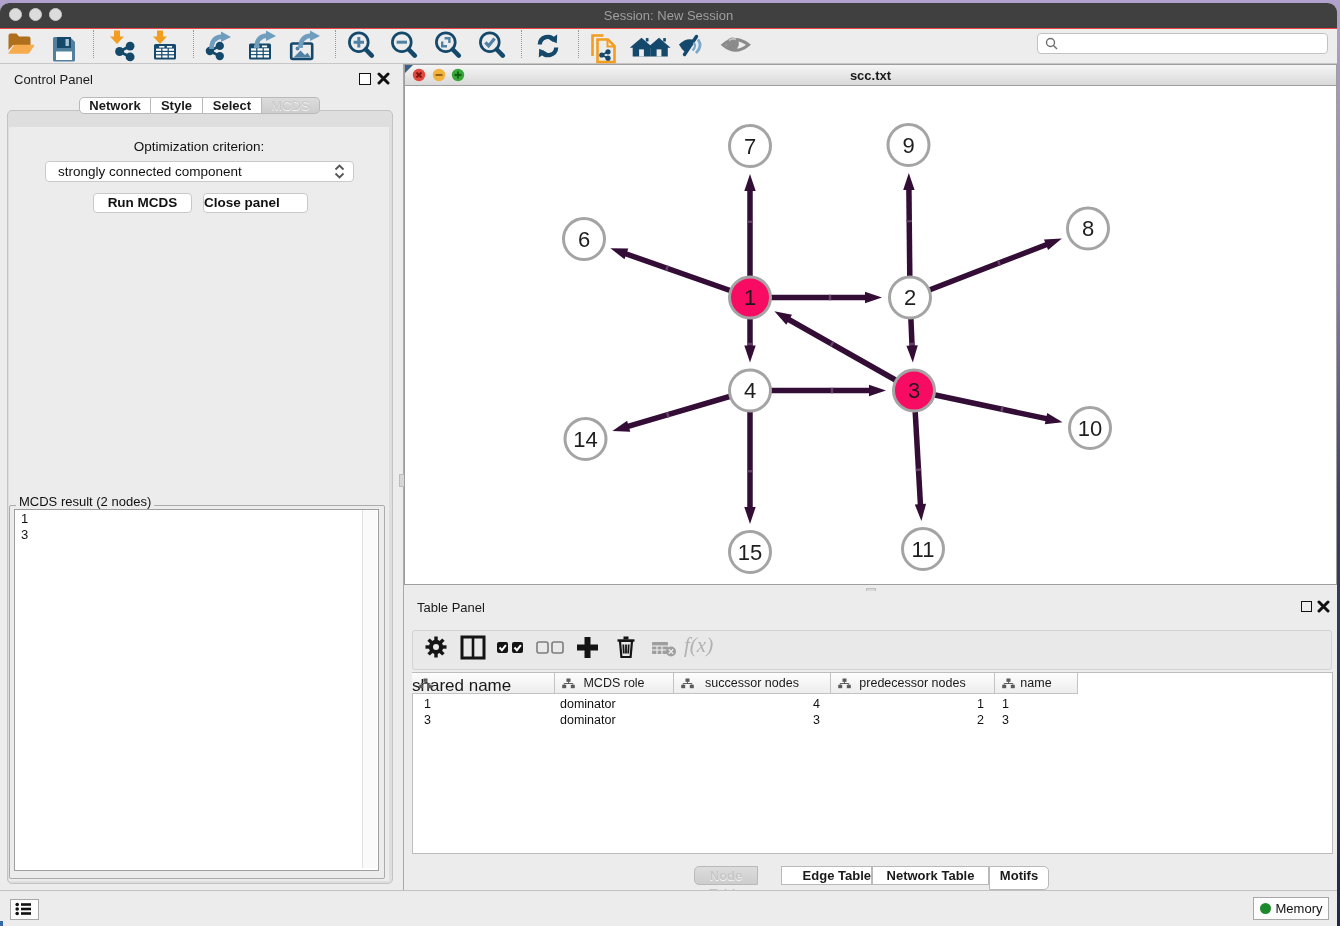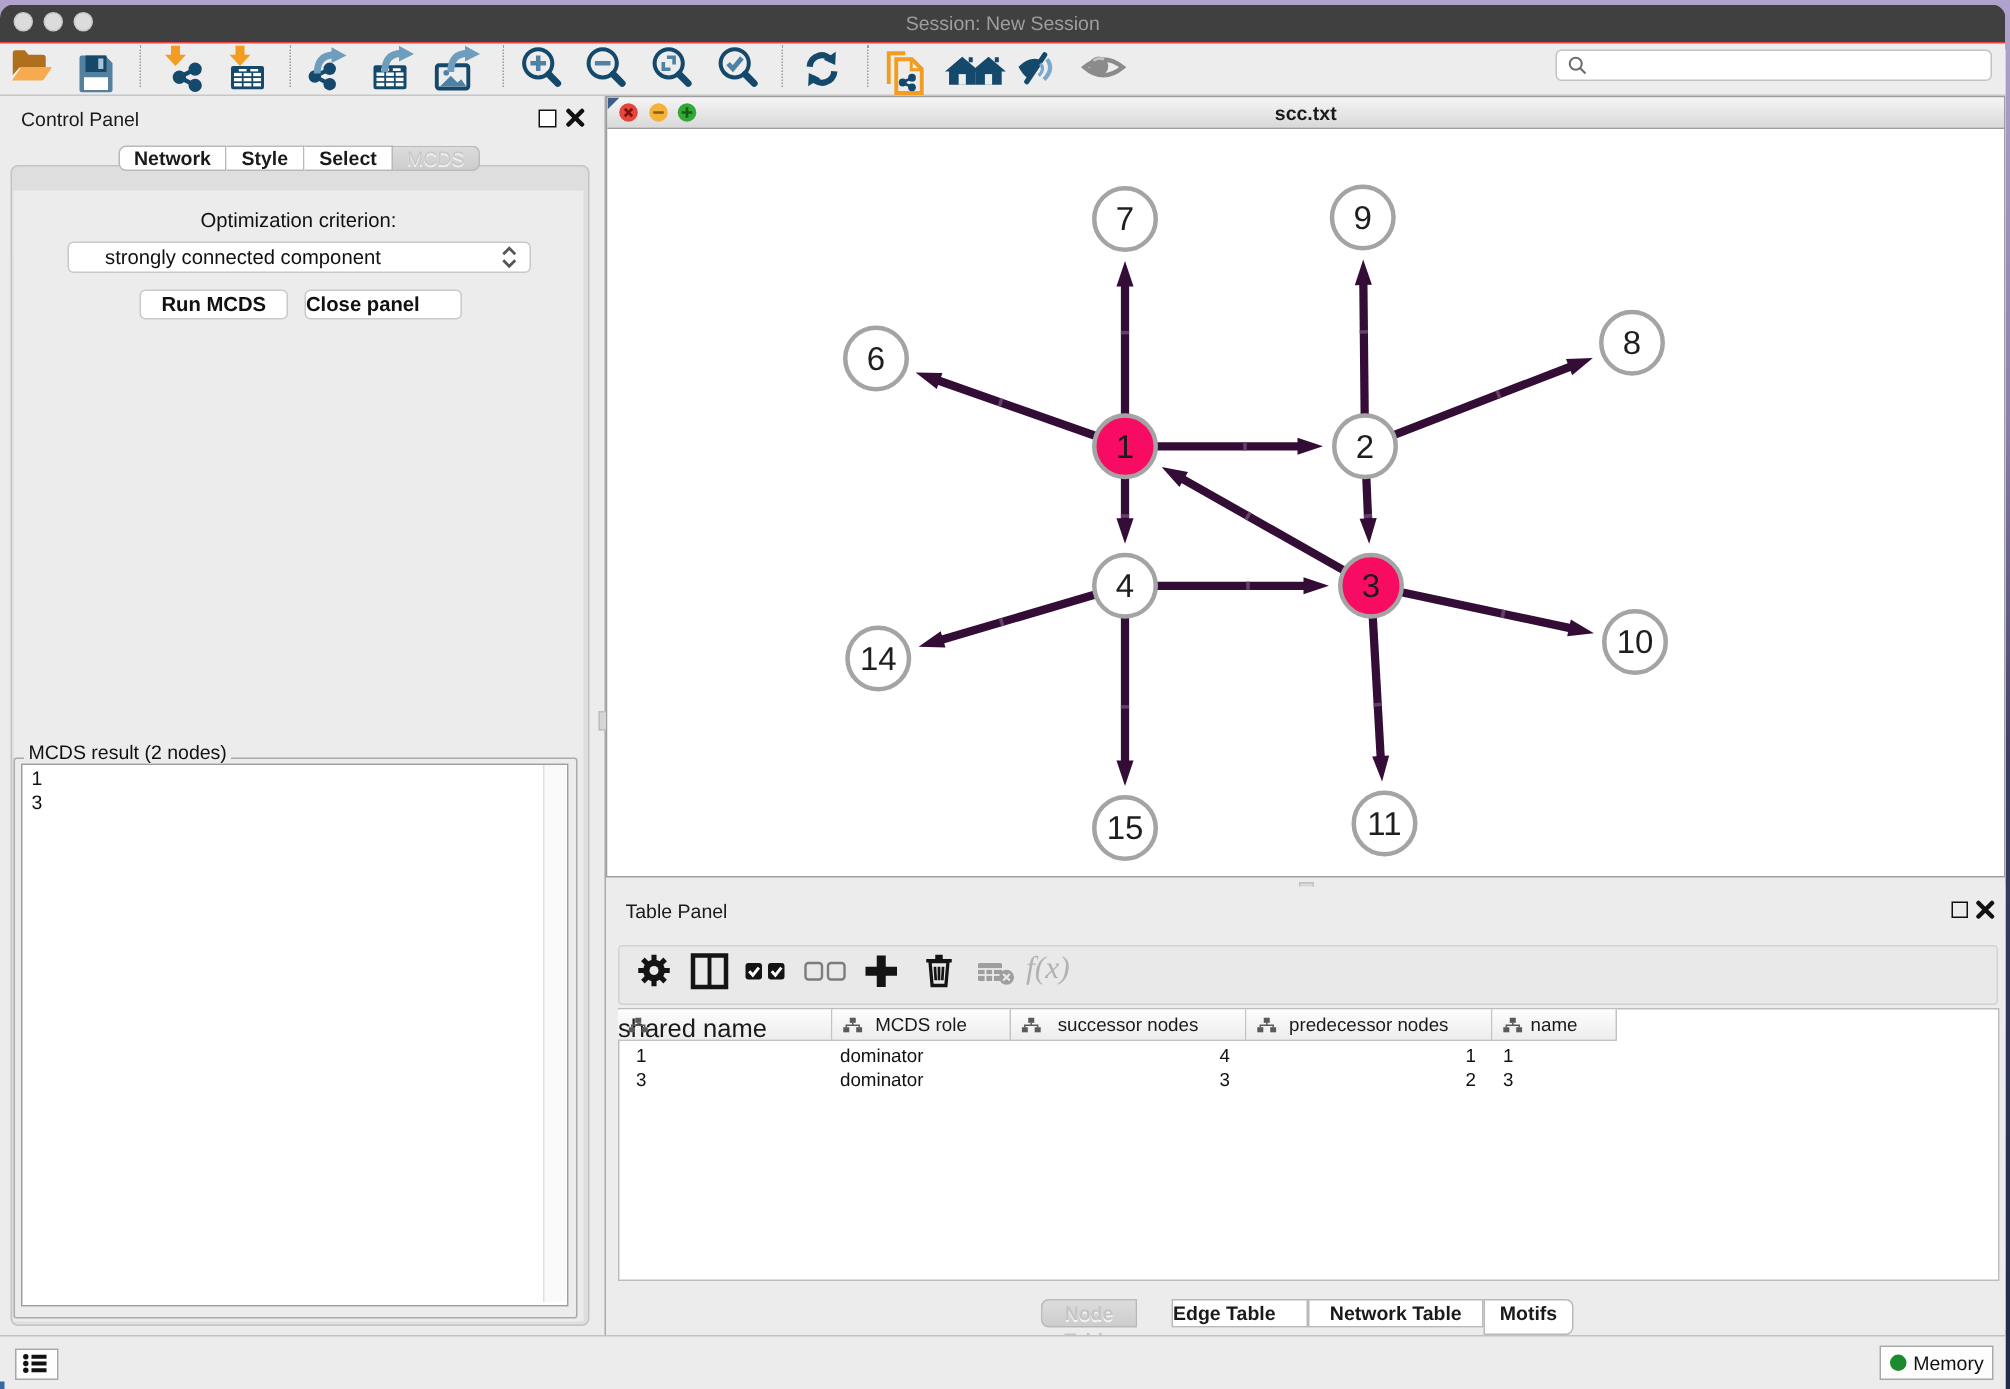--- a/index.html
+++ b/index.html
@@ -162,21 +162,21 @@
 <div style="position:absolute;left:9px;top:63px;width:380px;height:754px;background:#ececec"></div>
 
 <div style="position:absolute;left:79px;top:33px;height:17px;display:flex">
 <div style="width:70px;background:#fff;border:1px solid #b9b9b9;border-radius:5px 0 0 5px;font-weight:700;font-size:13px;text-align:center;line-height:16px;color:#1a1a1a">Network</div>
 <div style="width:51px;background:#fff;border:1px solid #b9b9b9;border-left:none;font-weight:700;font-size:13px;text-align:center;line-height:16px;color:#1a1a1a">Style</div>
 <div style="width:58px;background:#fff;border:1px solid #b9b9b9;border-left:none;font-weight:700;font-size:13px;text-align:center;line-height:16px;color:#1a1a1a">Select</div>
 <div style="width:57px;background:linear-gradient(#dcdcdc,#cdcdcd);border:1px solid #b9b9b9;border-left:none;border-radius:0 5px 5px 0;font-weight:400;font-size:13px;text-align:center;line-height:16px;color:#c9c9c9;text-shadow:0 1px 0 #f2f2f2">MCDS</div>
 </div>
 <div style="position:absolute;left:0;top:75px;width:398px;text-align:center;font-size:13.5px;color:#111">Optimization criterion:</div>
 <div style="position:absolute;left:45px;top:97px;width:307px;height:19px;background:#fff;border:1px solid #c9c9c9;border-radius:4px;font-size:13.5px;color:#111;line-height:19px">
-<span style="margin-left:24px">strongly connected component</span>
+<span style="margin-left:12px">strongly connected component</span>
 <svg width="11" height="15" style="position:absolute;right:8px;top:2px">
           <path d="M1.5 5.5 L5.5 1.5 L9.5 5.5 M1.5 9.5 L5.5 13.5 L9.5 9.5" stroke="#555" stroke-width="1.8" fill="none"></path>
         </svg>
 </div>
 <div style="position:absolute;left:93px;top:129px;width:97px;height:18px;background:#fff;border:1px solid #c9c9c9;border-radius:4px;font-weight:700;font-size:13.5px;color:#111;text-align:center;line-height:18px">Run MCDS</div>
 <div style="position:absolute;left:203px;top:129px;width:103px;height:18px;background:#fff;border:1px solid #c9c9c9;border-radius:4px;font-weight:700;font-size:13.5px;color:#111;text-align:left;line-height:18px">Close panel</div>
 
 <div style="position:absolute;left:9px;top:441px;width:374px;height:372px;border:1px solid #ababab;border-radius:2px"></div>
 <div style="position:absolute;left:16px;top:430px;background:#ececec;padding:0 3px;font-size:13px;color:#111">MCDS result (2 nodes)</div>
 <div style="position:absolute;left:14px;top:445px;width:363px;height:360px;background:#fff;border:1px solid #9f9f9f"></div>
@@ -380,21 +380,21 @@
 <div style="position:absolute;left:560px;top:694px;font-size:12.5px;color:#111">dominator</div>
 <div style="position:absolute;left:720px;top:694px;width:100px;text-align:right;font-size:12.5px;color:#111">4</div>
 <div style="position:absolute;left:884px;top:694px;width:100px;text-align:right;font-size:12.5px;color:#111">1</div>
 <div style="position:absolute;left:1002px;top:694px;font-size:12.5px;color:#111">1</div>
 <div style="position:absolute;left:424px;top:710px;font-size:12.5px;color:#111">3</div>
 <div style="position:absolute;left:560px;top:710px;font-size:12.5px;color:#111">dominator</div>
 <div style="position:absolute;left:720px;top:710px;width:100px;text-align:right;font-size:12.5px;color:#111">3</div>
 <div style="position:absolute;left:884px;top:710px;width:100px;text-align:right;font-size:12.5px;color:#111">2</div>
 <div style="position:absolute;left:1002px;top:710px;font-size:12.5px;color:#111">3</div>
 <div style="position:absolute;left:695px;top:863px;width:64px;height:19px;border-radius:5px 0 0 5px;border:1px solid #b9b9b9;margin-left:-1px;box-sizing:border-box;background:linear-gradient(#dcdcdc,#cdcdcd);color:#c6c6c6;text-shadow:0 1px 0 #f5f5f5;font-weight:700;font-size:13px;text-align:center;line-height:18px">Node Table</div>
-<div style="position:absolute;left:782px;top:863px;width:91px;height:19px;border:1px solid #b9b9b9;margin-left:-1px;box-sizing:border-box;background:#fff;color:#1a1a1a;font-weight:700;font-size:13px;text-align:left;line-height:18px">Edge Table</div>
+<div style="position:absolute;left:782px;top:863px;width:91px;height:19px;border:1px solid #b9b9b9;margin-left:-1px;box-sizing:border-box;background:#fff;color:#1a1a1a;font-weight:700;font-size:13px;text-align:right;line-height:18px">Edge Table</div>
 <div style="position:absolute;left:873px;top:863px;width:117px;height:19px;border:1px solid #b9b9b9;margin-left:-1px;box-sizing:border-box;background:#fff;color:#1a1a1a;font-weight:700;font-size:13px;text-align:center;line-height:18px">Network Table</div>
 <div style="position:absolute;left:990px;top:863px;width:60px;height:24px;border-radius:0 5px 5px 0;border:1px solid #b9b9b9;margin-left:-1px;box-sizing:border-box;background:#fff;color:#1a1a1a;font-weight:700;font-size:13px;text-align:center;line-height:18px">Motifs</div>
 
 <div style="position:absolute;left:0;top:887px;width:100%;height:36px;background:#ececec;border-top:1px solid #c2c2c2">
 <div style="position:absolute;left:10px;top:8px;width:27px;height:19px;background:#fdfdfd;border:1px solid #a8a8a8">
 <svg width="18" height="14" style="position:absolute;left:4px;top:2px">
 <g fill="#111">
             <circle cx="2.2" cy="2.5" r="1.8"></circle>
             <circle cx="2.2" cy="7" r="1.8"></circle>
             <circle cx="2.2" cy="11.5" r="1.8"></circle>

